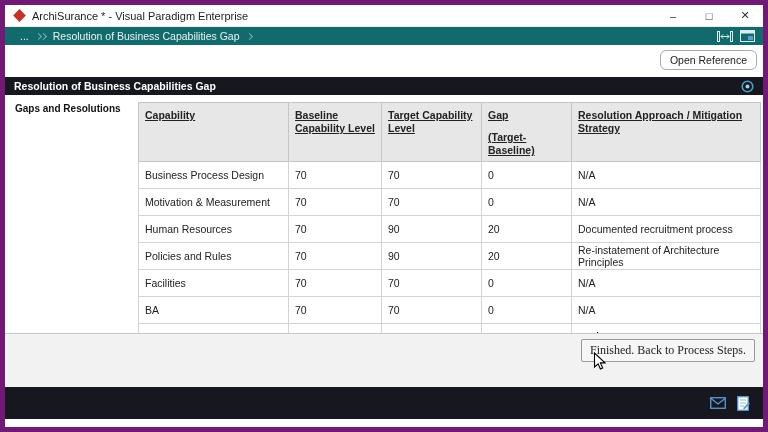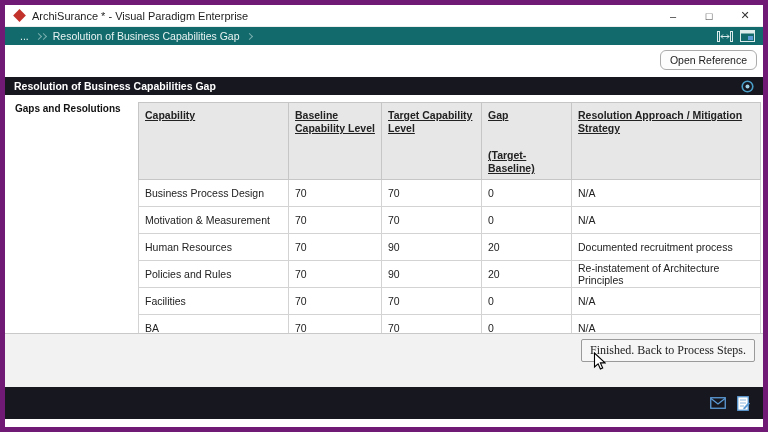--- a/index.html
+++ b/index.html
@@ -31,21 +31,21 @@
 
   
   .sechead { height:18px; background:#17171f; color:#fff; display:flex; align-items:center; font-size:10.5px; font-weight:bold; padding:0 9px; flex:0 0 auto; }
   .sec-icon { margin-left:auto; display:flex; align-items:center; }
 
   
   .content { position:relative; height:238px; background:#fff; flex:0 0 auto; }
   .panel-label { position:absolute; left:10px; top:8px; font-size:10px; font-weight:bold; color:#111; }
   table.gap-table { position:absolute; left:133px; top:7px; width:622px; border-collapse:collapse; table-layout:fixed; font-size:10.5px; color:#222; }
   .gap-table th { background:#e7e7e7; border:1px solid #c6c6c6; font-weight:bold; text-align:left; padding:6px 6px 4px 6px; vertical-align:top; line-height:1.25;text-decoration:underline; }
-  .gap-table th .h2 { display:block; margin-top:27px; }
+  .gap-table th .h2 { display:block; margin-top:9px; }
   .gap-table td { background:#fff; border:1px solid #d3d3d3; padding:0 6px; height:27px; vertical-align:middle; }
   .caret { display:inline-block; width:1px; height:12px; background:#000; vertical-align:middle; margin-left:1px; }
 
   
   .footer { height:54px; background:#f2f2f2; border-top:1px solid #c9c9c9; position:relative; flex:0 0 auto; }
   .finish-btn { position:absolute; right:8px; top:5px; font-family:Liberation Serif, serif; font-size:12px; color:#222; background:#f6f6f6; border:1px solid #9a9a9a; border-radius:2px; padding:3px 8px; }
 
   
   .bottombar { height:32px; background:#17171f; display:flex; align-items:center; justify-content:flex-end; gap:11px; padding-right:12px; flex:0 0 auto; }
   .bottombar svg { display:block; }

